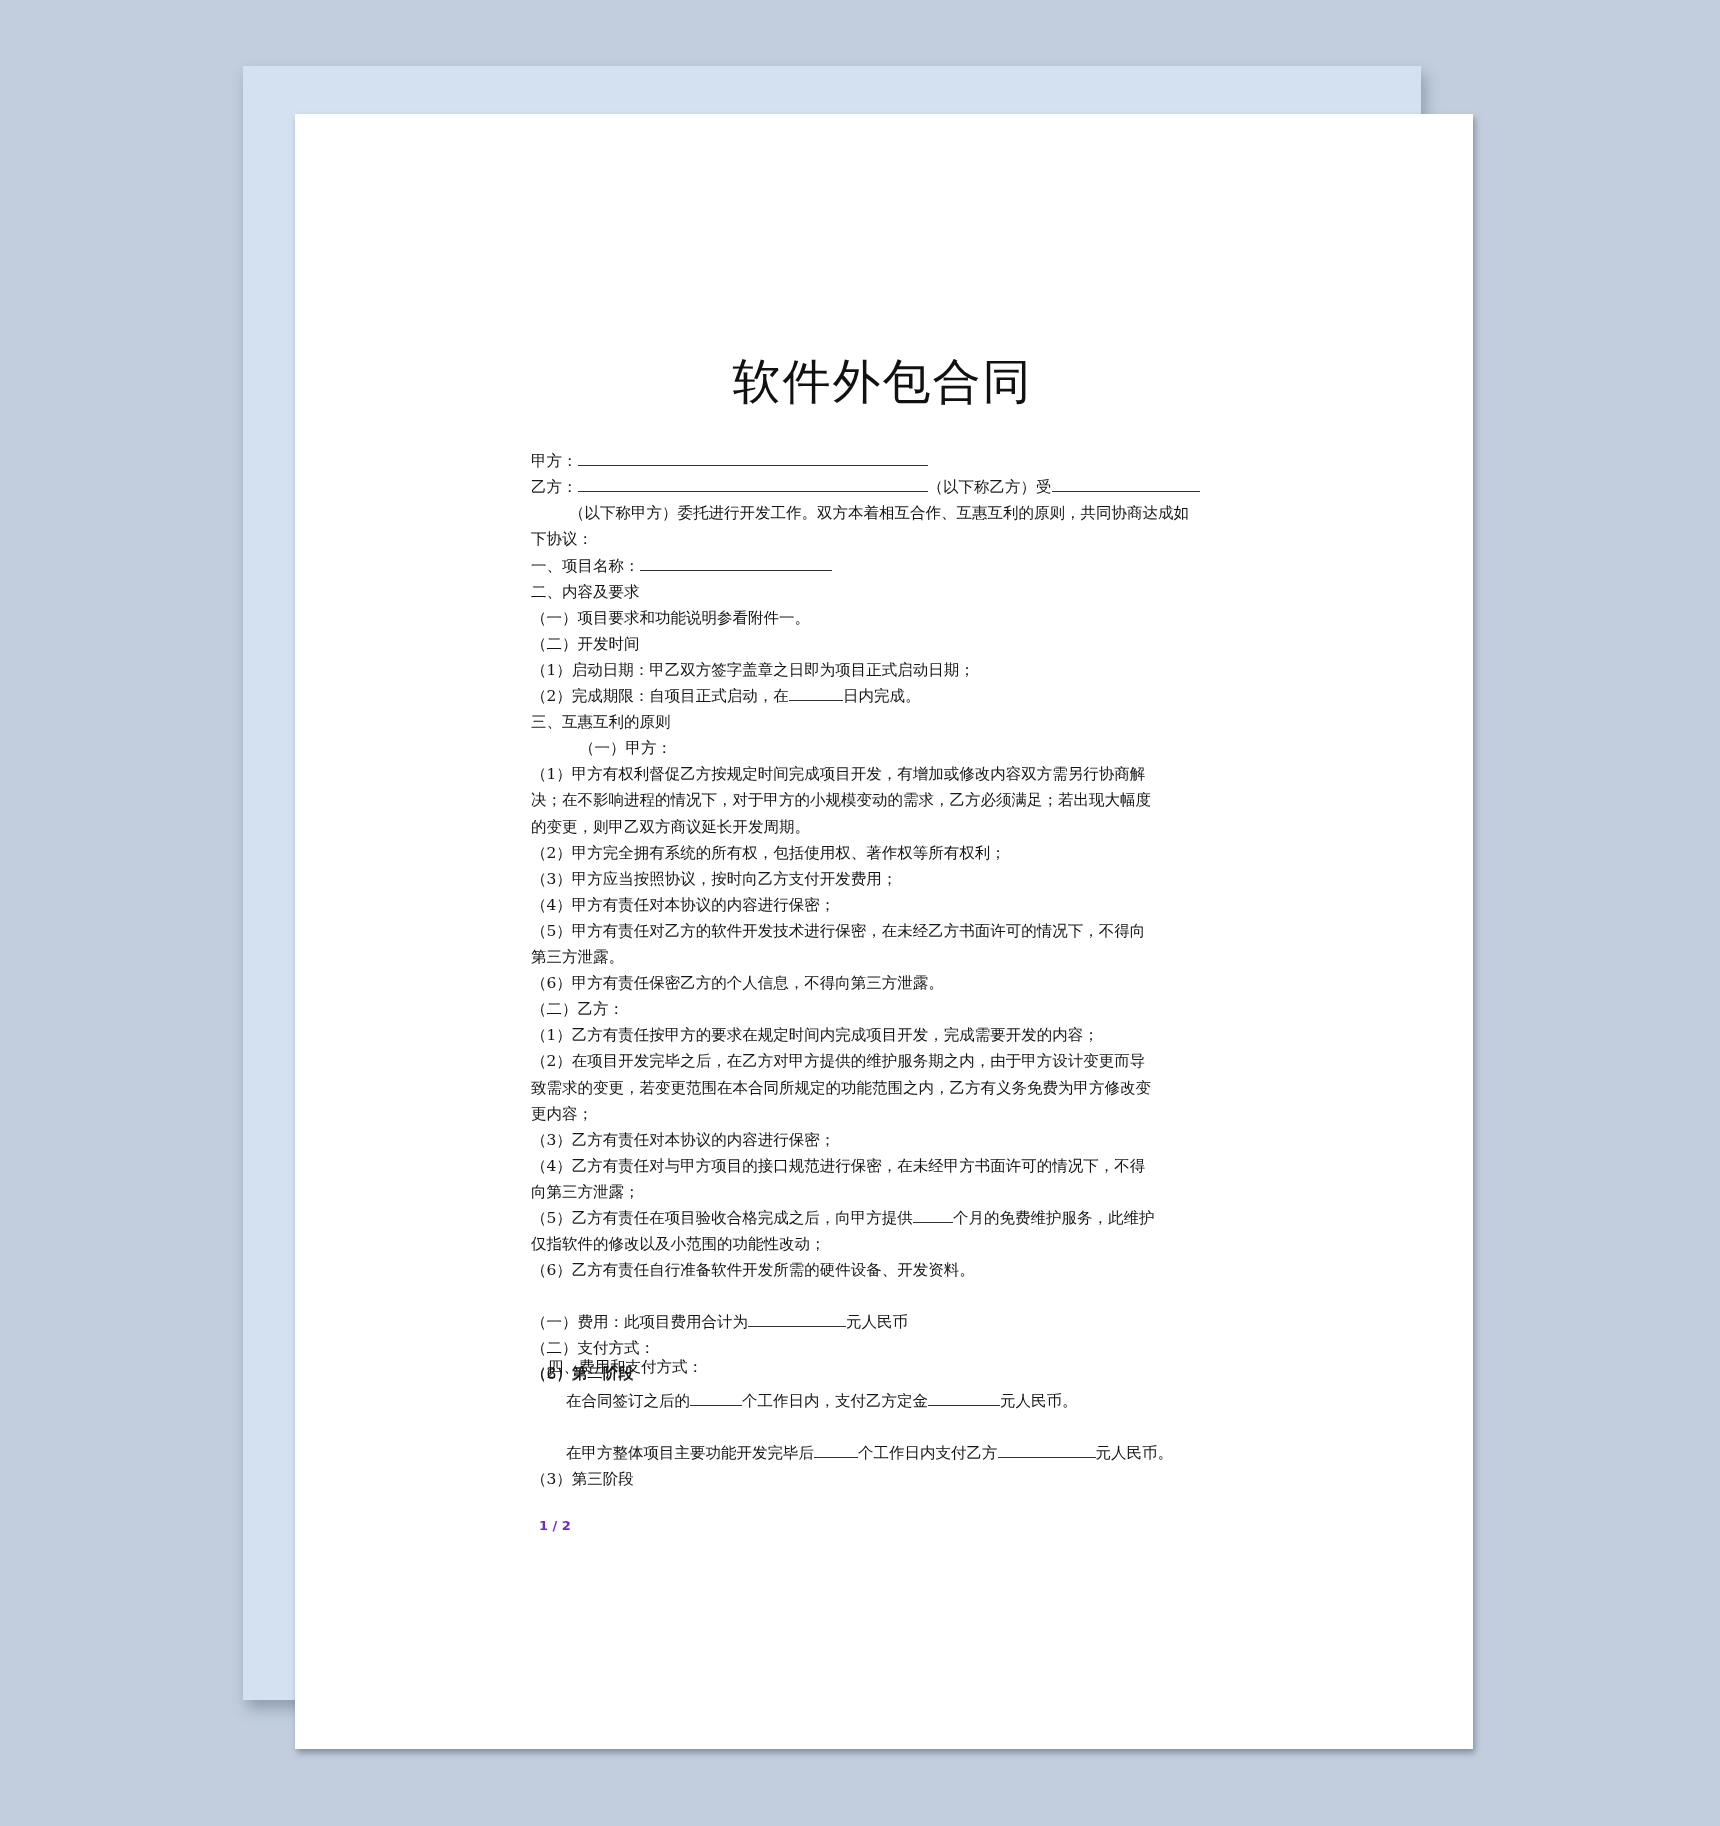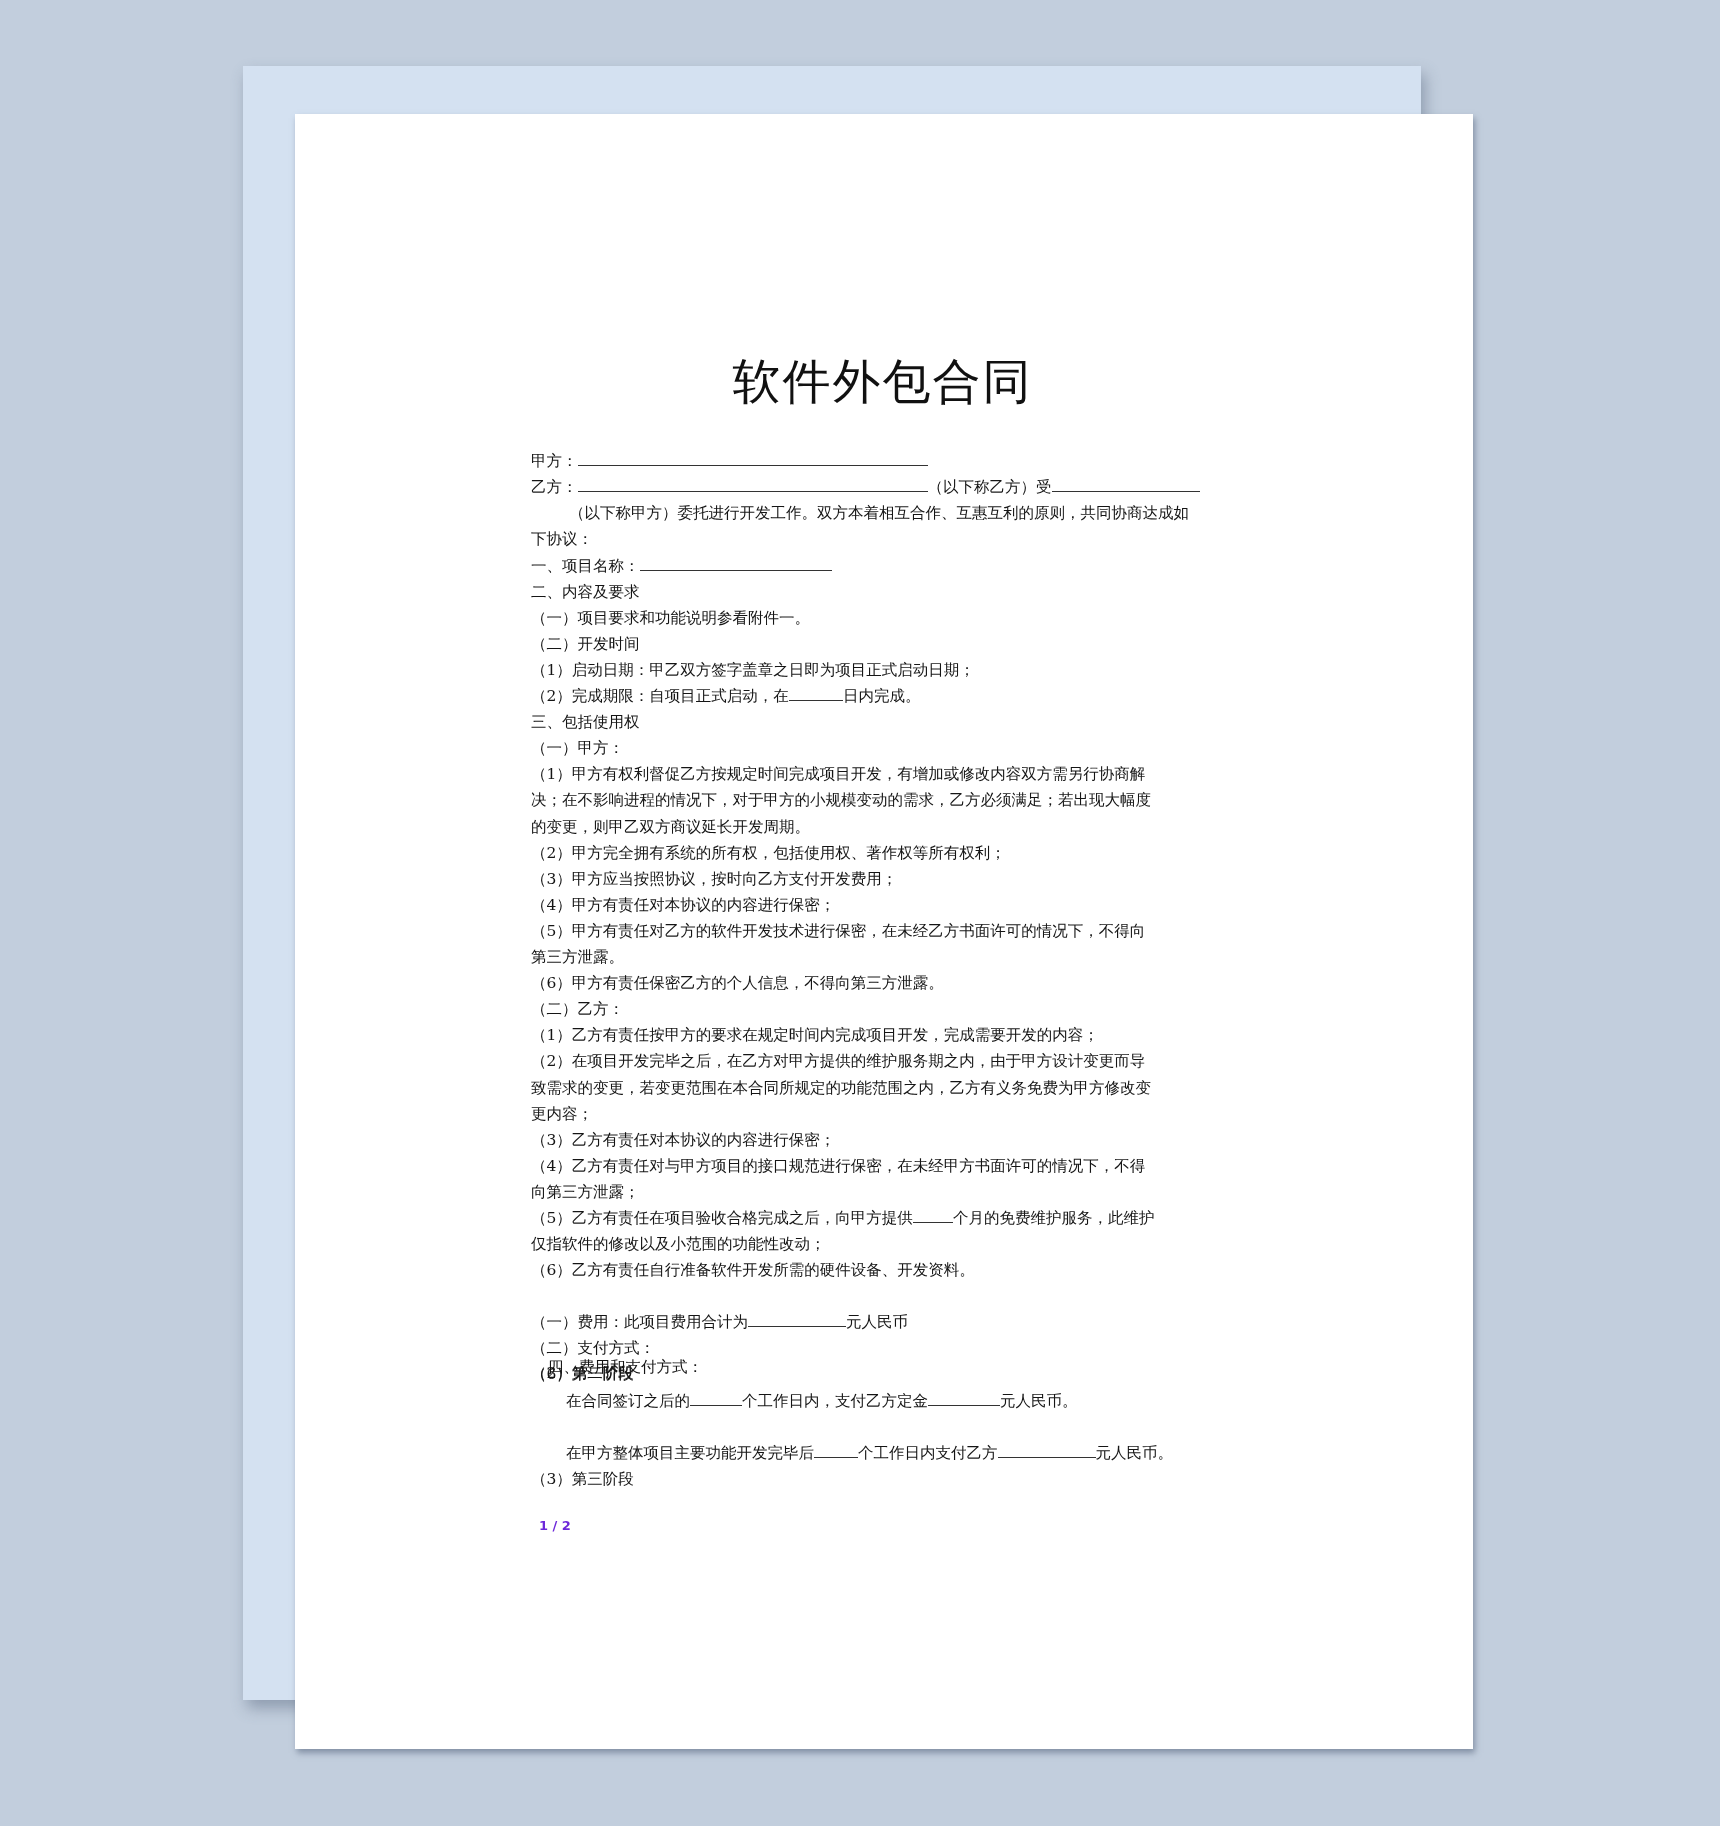--- a/index.html
+++ b/index.html
@@ -58,22 +58,22 @@
     <div class="line" style="top: 448px;"><span>甲方：</span><span class="blank" style="width: 350px;"></span></div>
     <div class="line" style="top: 474px; text-align: right;"><span>乙方：</span><span class="blank" style="width: 350px;"></span><span>（以下称乙方）受</span><span class="blank" style="width: 148px;"></span></div>
     <div class="line" style="top: 500px; margin-left: 38px;"><span>（以下称甲方）委托进行开发工作。双方本着相互合作、互惠互利的原则，共同协商达成如</span></div>
     <div class="line" style="top: 526px;"><span>下协议：</span></div>
     <div class="line" style="top: 553px;"><span>一、项目名称：</span><span class="blank" style="width: 192px;"></span></div>
     <div class="line" style="top: 579px;"><span>二、内容及要求</span></div>
     <div class="line" style="top: 605px;"><span>（一）项目要求和功能说明参看附件一。</span></div>
     <div class="line" style="top: 631px;"><span>（二）开发时间</span></div>
     <div class="line" style="top: 657px;"><span>（1）启动日期：甲乙双方签字盖章之日即为项目正式启动日期；</span></div>
     <div class="line" style="top: 683px;"><span>（2）完成期限：自项目正式启动，在</span><span class="blank" style="width: 54px;"></span><span>日内完成。</span></div>
-    <div class="line" style="top: 709px;"><span>三、包括使用权</span></div>
-    <div class="line" style="top: 735px;"><span>（一）甲方：</span></div>
+    <div class="line" style="top: 709px;"><span>三、互惠互利的原则</span></div>
+    <div class="line" style="top: 735px; margin-left: 48px;"><span>（一）甲方：</span></div>
     <div class="line" style="top: 761px;"><span>（1）甲方有权利督促乙方按规定时间完成项目开发，有增加或修改内容双方需另行协商解</span></div>
     <div class="line" style="top: 787px;"><span>决；在不影响进程的情况下，对于甲方的小规模变动的需求，乙方必须满足；若出现大幅度</span></div>
     <div class="line" style="top: 814px;"><span>的变更，则甲乙双方商议延长开发周期。</span></div>
     <div class="line" style="top: 840px; text-align: center;"><span>（2）甲方完全拥有系统的所有权，包括使用权、著作权等所有权利；</span></div>
     <div class="line" style="top: 866px;"><span>（3）甲方应当按照协议，按时向乙方支付开发费用；</span></div>
     <div class="line" style="top: 892px;"><span>（4）甲方有责任对本协议的内容进行保密；</span></div>
     <div class="line" style="top: 918px;"><span>（5）甲方有责任对乙方的软件开发技术进行保密，在未经乙方书面许可的情况下，不得向</span></div>
     <div class="line" style="top: 944px;"><span>第三方泄露。</span></div>
     <div class="line" style="top: 970px;"><span>（6）甲方有责任保密乙方的个人信息，不得向第三方泄露。</span></div>
     <div class="line" style="top: 996px;"><span>（二）乙方：</span></div>

